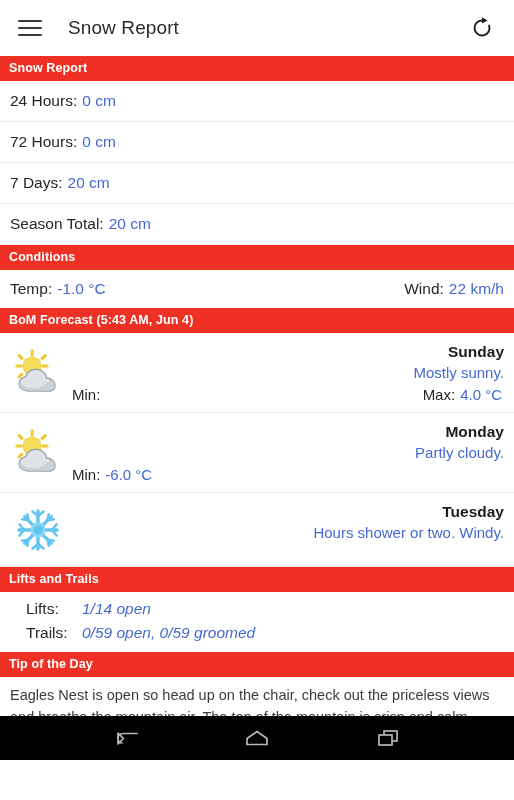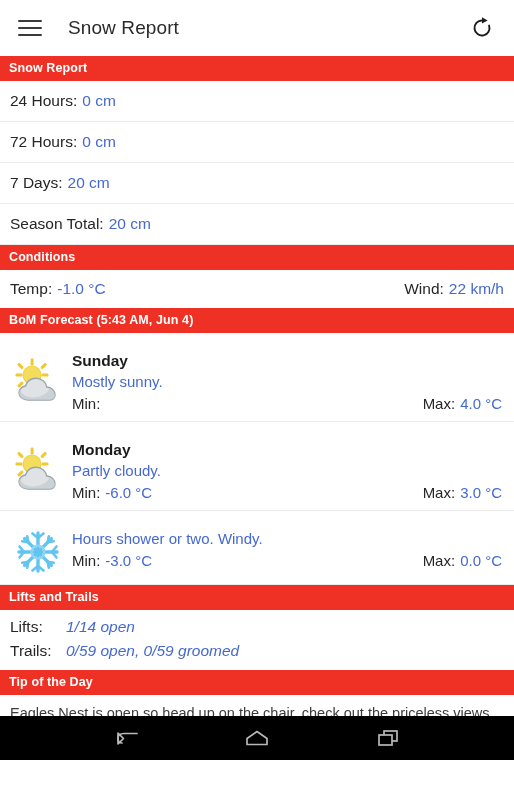--- a/index.html
+++ b/index.html
@@ -85,23 +85,24 @@
     justify-content: space-between;
     padding: 14px 10px;
     font-size: 15.5px;
     color: #262626;
   }
   .cond-cell { display: flex; align-items: baseline; }
 
   
   .fc-row {
     display: flex;
-    padding: 15px 10px 6px 4px;
+    padding: 6px 10px 6px 4px;
     border-bottom: 1px solid #eceaea;
     min-height: 74px;
+    text-align: right;
   }
   .fc-row:last-child { border-bottom: none; }
   .fc-icon {
     width: 68px; flex: 0 0 68px;
     display: flex; align-items: center; justify-content: center;
   }
   .fc-body { flex: 1 1 auto; padding-top: 2px; }
   .fc-day {
     font-size: 15.5px; font-weight: bold; color: #1c1c1c; line-height: 21px;
   }
@@ -114,21 +115,21 @@
     padding-right: 2px;
   }
 
   
   .lifts-block {
     padding: 5px 10px 7px 10px;
     font-size: 15.5px;
     color: #262626;
   }
   .lift-line { display: flex; line-height: 24px; }
-  .lift-key { width: 56px; flex: 0 0 56px; color: #262626; }
+  .lift-key { width: 56px; flex: 0 0 56px; color: #262626; margin-left: 16px; }
   .lift-val { color: #4569cf; font-style: italic; }
 
   
   .tip-block {
     padding: 7px 10px 0 10px;
     font-size: 14.5px;
     line-height: 22px;
     color: #3c3c3c;
   }
 
@@ -254,21 +255,20 @@
             <path d="M18 44 C12.5 44 9 40.6 9 36.8 C9 33.4 11.8 30.4 15.4 30.0 C16.6 25.5 20.8 22.2 25.9 22.2 C31.4 22.2 36.0 26.0 36.8 31.0 C41.4 31.3 45 34.8 45 39.0 C45 42.0 42.6 44 39.2 44 Z" fill="#dfe3e6" stroke="#9aa4ab" stroke-width="1.4"></path>
             <path d="M18 44 C12.5 44 9 40.6 9 36.8 C9 35.6 9.4 34.5 10 33.6 C11.6 38.2 16.3 41.4 22.5 41.4 C30.8 41.4 37.6 37.4 39.6 32.2 C42.8 33.3 45 36 45 39.0 C45 42.0 42.6 44 39.2 44 Z" fill="#c4ccd2" opacity=".75"></path>
           </g>
         </svg>
       </div>
       <div class="fc-body">
         <div class="fc-day">Monday</div>
         <div class="fc-desc">Partly cloudy.</div>
         <div class="fc-temps">
           <span><span class="lbl">Min:</span><span class="val">-6.0 °C</span></span>
-          <span><span class="lbl">Max:</span><span class="val">3.0 °C</span></span>
         </div>
       </div>
     </div>
 
     <div class="fc-row">
       <div class="fc-icon">
         <svg width="50" height="50" viewBox="0 0 50 50" aria-hidden="true">
           <g stroke="#62c4f0" stroke-width="3.4" stroke-linecap="round" fill="none">
             <line x1="25" y1="6" x2="25" y2="44"></line>
             <line x1="6" y1="25" x2="44" y2="25"></line>
@@ -290,25 +290,22 @@
               <line x1="34.7" y1="34.7" x2="40.8" y2="35.8"></line>
             <line x1="34.7" y1="15.3" x2="35.8" y2="9.2"></line>
               <line x1="34.7" y1="15.3" x2="40.8" y2="14.2"></line>
             <line x1="15.3" y1="34.7" x2="14.2" y2="40.8"></line>
               <line x1="15.3" y1="34.7" x2="9.2" y2="35.8"></line>
           </g>
           <circle cx="25" cy="25" r="6.4" fill="none" stroke="#8dd6f4" stroke-width="2.4"></circle>
         </svg>
       </div>
       <div class="fc-body">
+        <div class="fc-day">Tuesday</div>
         <div class="fc-desc">Hours shower or two. Windy.</div>
-        <div class="fc-temps">
-          <span><span class="lbl">Min:</span><span class="val">-3.0 °C</span></span>
-          <span><span class="lbl">Max:</span><span class="val">0.0 °C</span></span>
-        </div>
       </div>
     </div>
 
     <div class="section-header">Lifts and Trails</div>
     <div class="lifts-block">
       <div class="lift-line">
         <span class="lift-key">Lifts:</span>
         <span class="lift-val">1/14 open</span>
       </div>
       <div class="lift-line">

